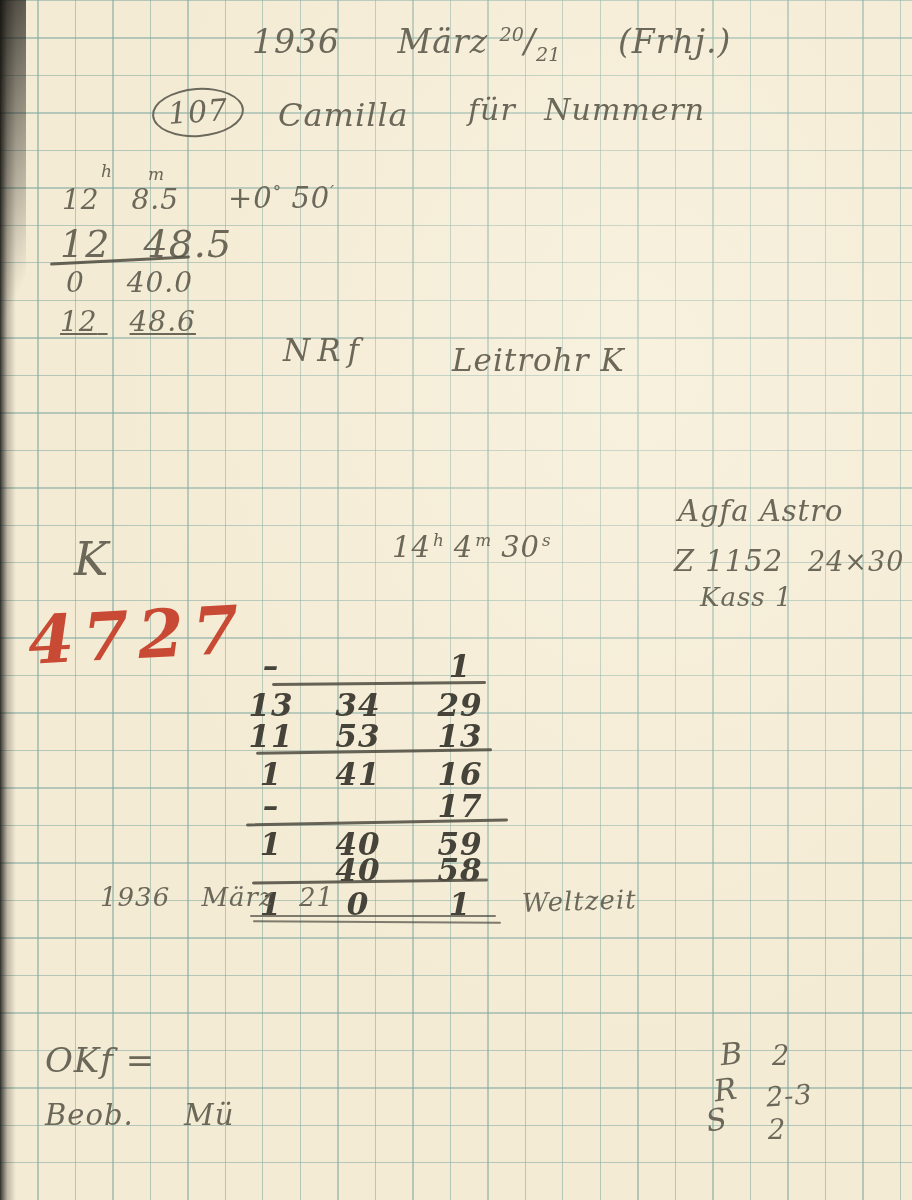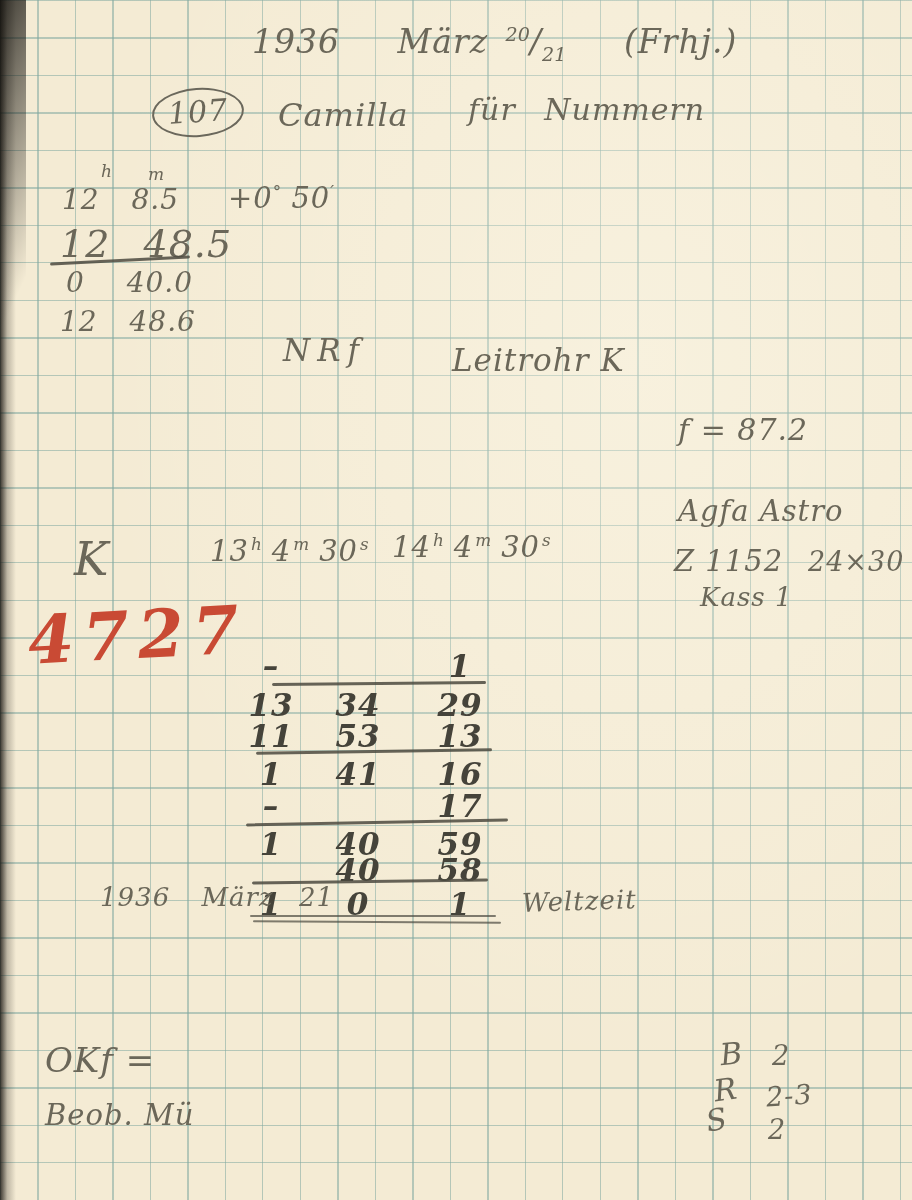--- a/index.html
+++ b/index.html
@@ -67,21 +67,21 @@
 </head>
 <body>
 
 <div class="page">
   <div class="binding"></div>
   <div class="binding-top"></div>
 
   <div class="hw" style="left:252px;top:22px;font-size:33px;">
     <span>1936</span>
     <span class="word-gap">März</span>
-    <span style="margin-left:6px;"><sup>20</sup><span>/</span><sub>21</sub></span>
+    <span style=""><sup>20</sup><span>/</span><sub>21</sub></span>
     <span class="word-gap">(Frhj.)</span>
   </div>
 
   <div class="hw" style="left:152px;top:88px;font-size:30px;">
     <span class="circle">107</span>
   </div>
   <div class="hw" style="left:468px;top:92px;font-size:30px;">
     <span>für</span>
     <span style="margin-left:18px;">Nummern</span>
   </div>
@@ -100,39 +100,35 @@
   </div>
   <div class="hw" style="left:60px;top:222px;font-size:38px;">
     <span>12</span>
     <span style="margin-left:20px;">48.5</span>
   </div>
   <div class="hline" style="left:50px;top:259px;width:140px;transform:rotate(-3deg);"></div>
   <div class="hw" style="left:66px;top:266px;font-size:28px;">
     <span>0</span>
     <span style="margin-left:32px;">40.0</span>
   </div>
-  <div class="hw" style="left:60px;top:305px;font-size:28px;">
+  <div class="hw" style="left:60px;top:305px;font-size:28px;text-decoration:underline;">
     <span>12</span>
     <span style="margin-left:22px;">48.6</span>
   </div>
 
   <div class="hw" style="left:283px;top:332px;font-size:31px;letter-spacing:7px;">NRf</div>
   <div class="hw" style="left:452px;top:342px;font-size:31px;text-align:right;">Leitrohr K</div>
 
-  <div class="hw" style="left:678px;top:412px;font-size:30px;">f = 87.2</div>
 
   <div class="hw" style="left:678px;top:494px;font-size:29px;">Agfa Astro</div>
   <div class="hw" style="left:674px;top:544px;font-size:29px;">Z 1152</div>
   <div class="hw" style="left:808px;top:546px;font-size:27px;">24×30</div>
   <div class="hw" style="left:700px;top:582px;font-size:26px;">Kass 1</div>
 
   <div class="hw" style="left:74px;top:532px;font-size:46px;">K</div>
-  <div class="hw exp-time" style="left:210px;top:534px;font-size:29px;">
-    <span class="num">13</span><sup>h</sup><span class="num">4</span><sup>m</sup><span class="num">30</span><sup>s</sup>
-  </div>
   <div class="hw exp-time" style="left:392px;top:530px;font-size:29px;">
     <span class="num">14</span><sup>h</sup><span class="num">4</span><sup>m</sup><span class="num">30</span><sup>s</sup>
   </div>
 
   <div class="hw red" style="left:28px;top:596px;font-size:66px;letter-spacing:9px;transform:rotate(-3deg);font-style:italic;">4727</div>
 
   <div class="calc-row" style="top:648px;">
     <span>–</span>
     <span></span>
     <span>1</span>
@@ -182,21 +178,21 @@
   <div class="hw" style="left:100px;top:882px;font-size:26px;">
     <span>1936</span>
     <span style="margin-left:22px;">März</span>
     <span style="margin-left:16px;">21</span>
   </div>
   <div class="hw" style="left:522px;top:886px;font-size:26px;transform:rotate(-2deg);">Weltzeit</div>
 
   <div class="hw" style="left:45px;top:1040px;font-size:34px;">OKf =</div>
   <div class="hw" style="left:45px;top:1098px;font-size:29px;">
     <span>Beob.</span>
-    <span style="">Mü</span>
+    <span style="margin-left:40px;">Mü</span>
   </div>
 
   <div class="hw" style="left:720px;top:1036px;font-size:30px;transform:rotate(-6deg);">B</div>
   <div class="hw" style="left:772px;top:1040px;font-size:27px;">2</div>
   <div class="hw" style="left:714px;top:1072px;font-size:30px;transform:rotate(-8deg);">R</div>
   <div class="hw" style="left:766px;top:1080px;font-size:27px;transform:rotate(-4deg);">2-3</div>
   <div class="hw" style="left:706px;top:1102px;font-size:30px;transform:rotate(-10deg);">S</div>
   <div class="hw" style="left:768px;top:1114px;font-size:27px;">2</div>
 </div>
 

